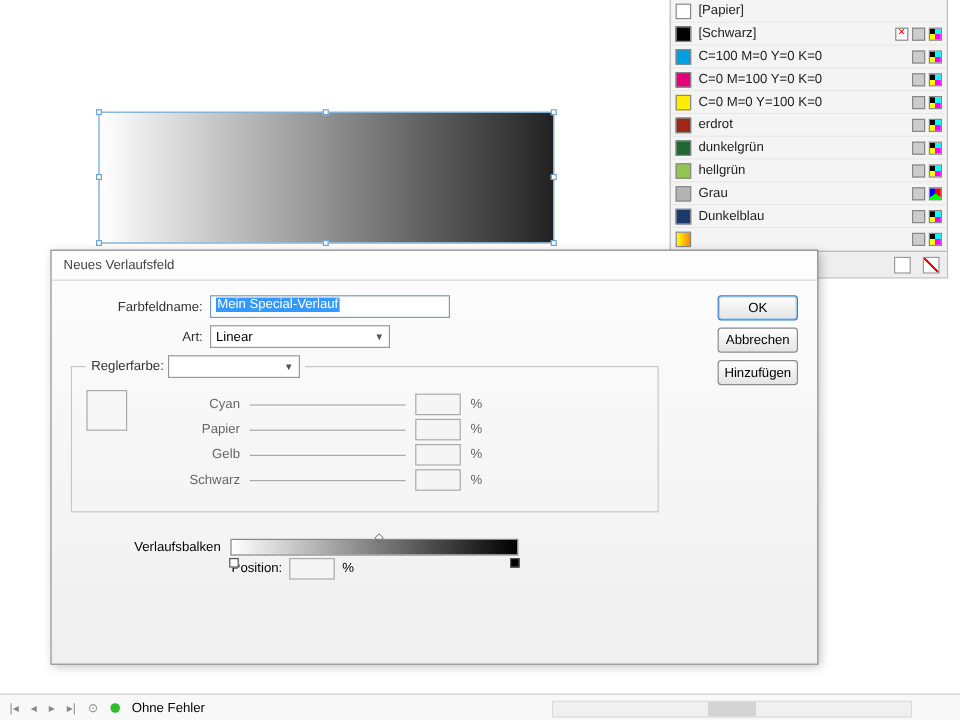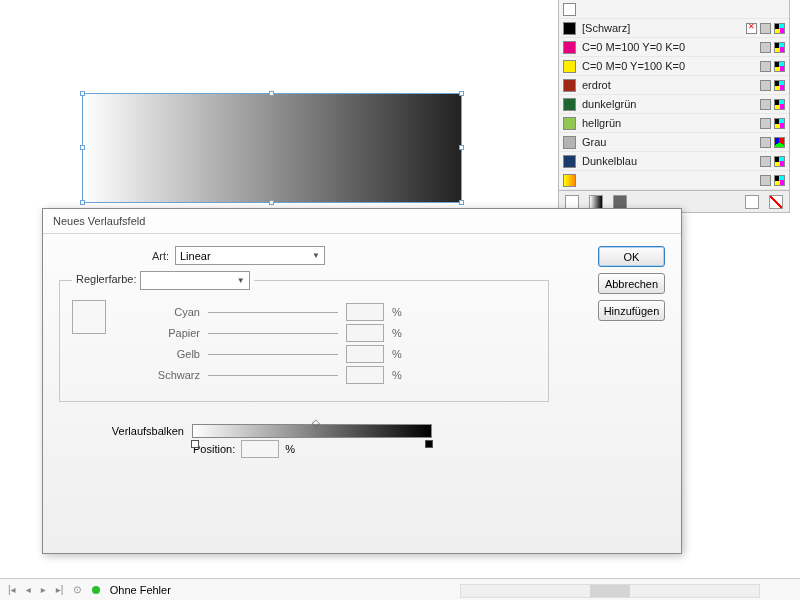--- a/index.html
+++ b/index.html
@@ -80,26 +80,35 @@
   <div class="handle h-ml"></div>
   <div class="handle h-mr"></div>
   <div class="handle h-bl"></div>
   <div class="handle h-bm"></div>
   <div class="handle h-br"></div>
 </div>
 
 <div class="swatches-panel">
   <div class="swatch-row">
       <div class="swatch-box" style="background:#fff"></div>
+      <span class="swatch-name">[Papier]</span>
     </div>
   <div class="swatch-row">
       <div class="swatch-box" style="background:#000"></div>
       <span class="swatch-name">[Schwarz]</span>
       <div class="swatch-icons">
         <div class="sicon x"></div>
+        <div class="sicon"></div>
+        <div class="sicon cmyk"></div>
+      </div>
+    </div>
+  <div class="swatch-row">
+      <div class="swatch-box" style="background:#009fe3"></div>
+      <span class="swatch-name">C=100 M=0 Y=0 K=0</span>
+      <div class="swatch-icons">
         <div class="sicon"></div>
         <div class="sicon cmyk"></div>
       </div>
     </div>
   <div class="swatch-row">
       <div class="swatch-box" style="background:#e6007e"></div>
       <span class="swatch-name">C=0 M=100 Y=0 K=0</span>
       <div class="swatch-icons">
         <div class="sicon"></div>
         <div class="sicon cmyk"></div>
@@ -168,20 +177,24 @@
     <div class="spacer"></div>
     <div class="ficon"></div>
     <div class="ficon none"></div>
   </div>
 </div>
 
 <div class="dialog">
   <div class="dialog-title">Neues Verlaufsfeld</div>
   <div class="dialog-body">
     <div class="form-col">
+      <div class="frow">
+        <div class="flabel">Farbfeldname:</div>
+        <div class="finput name"><span class="sel-text">Mein Special-Verlauf</span></div>
+      </div>
       <div class="frow">
         <div class="flabel">Art:</div>
         <div class="fdrop">
             <span>Linear</span>
           </div>
       </div>
       <fieldset>
         <legend><span>Reglerfarbe:</span> <span class="fdrop" style="display:inline-flex;width:110px;vertical-align:middle"></span></legend>
         <div class="cmyk-block">
           <div class="preview"></div>

